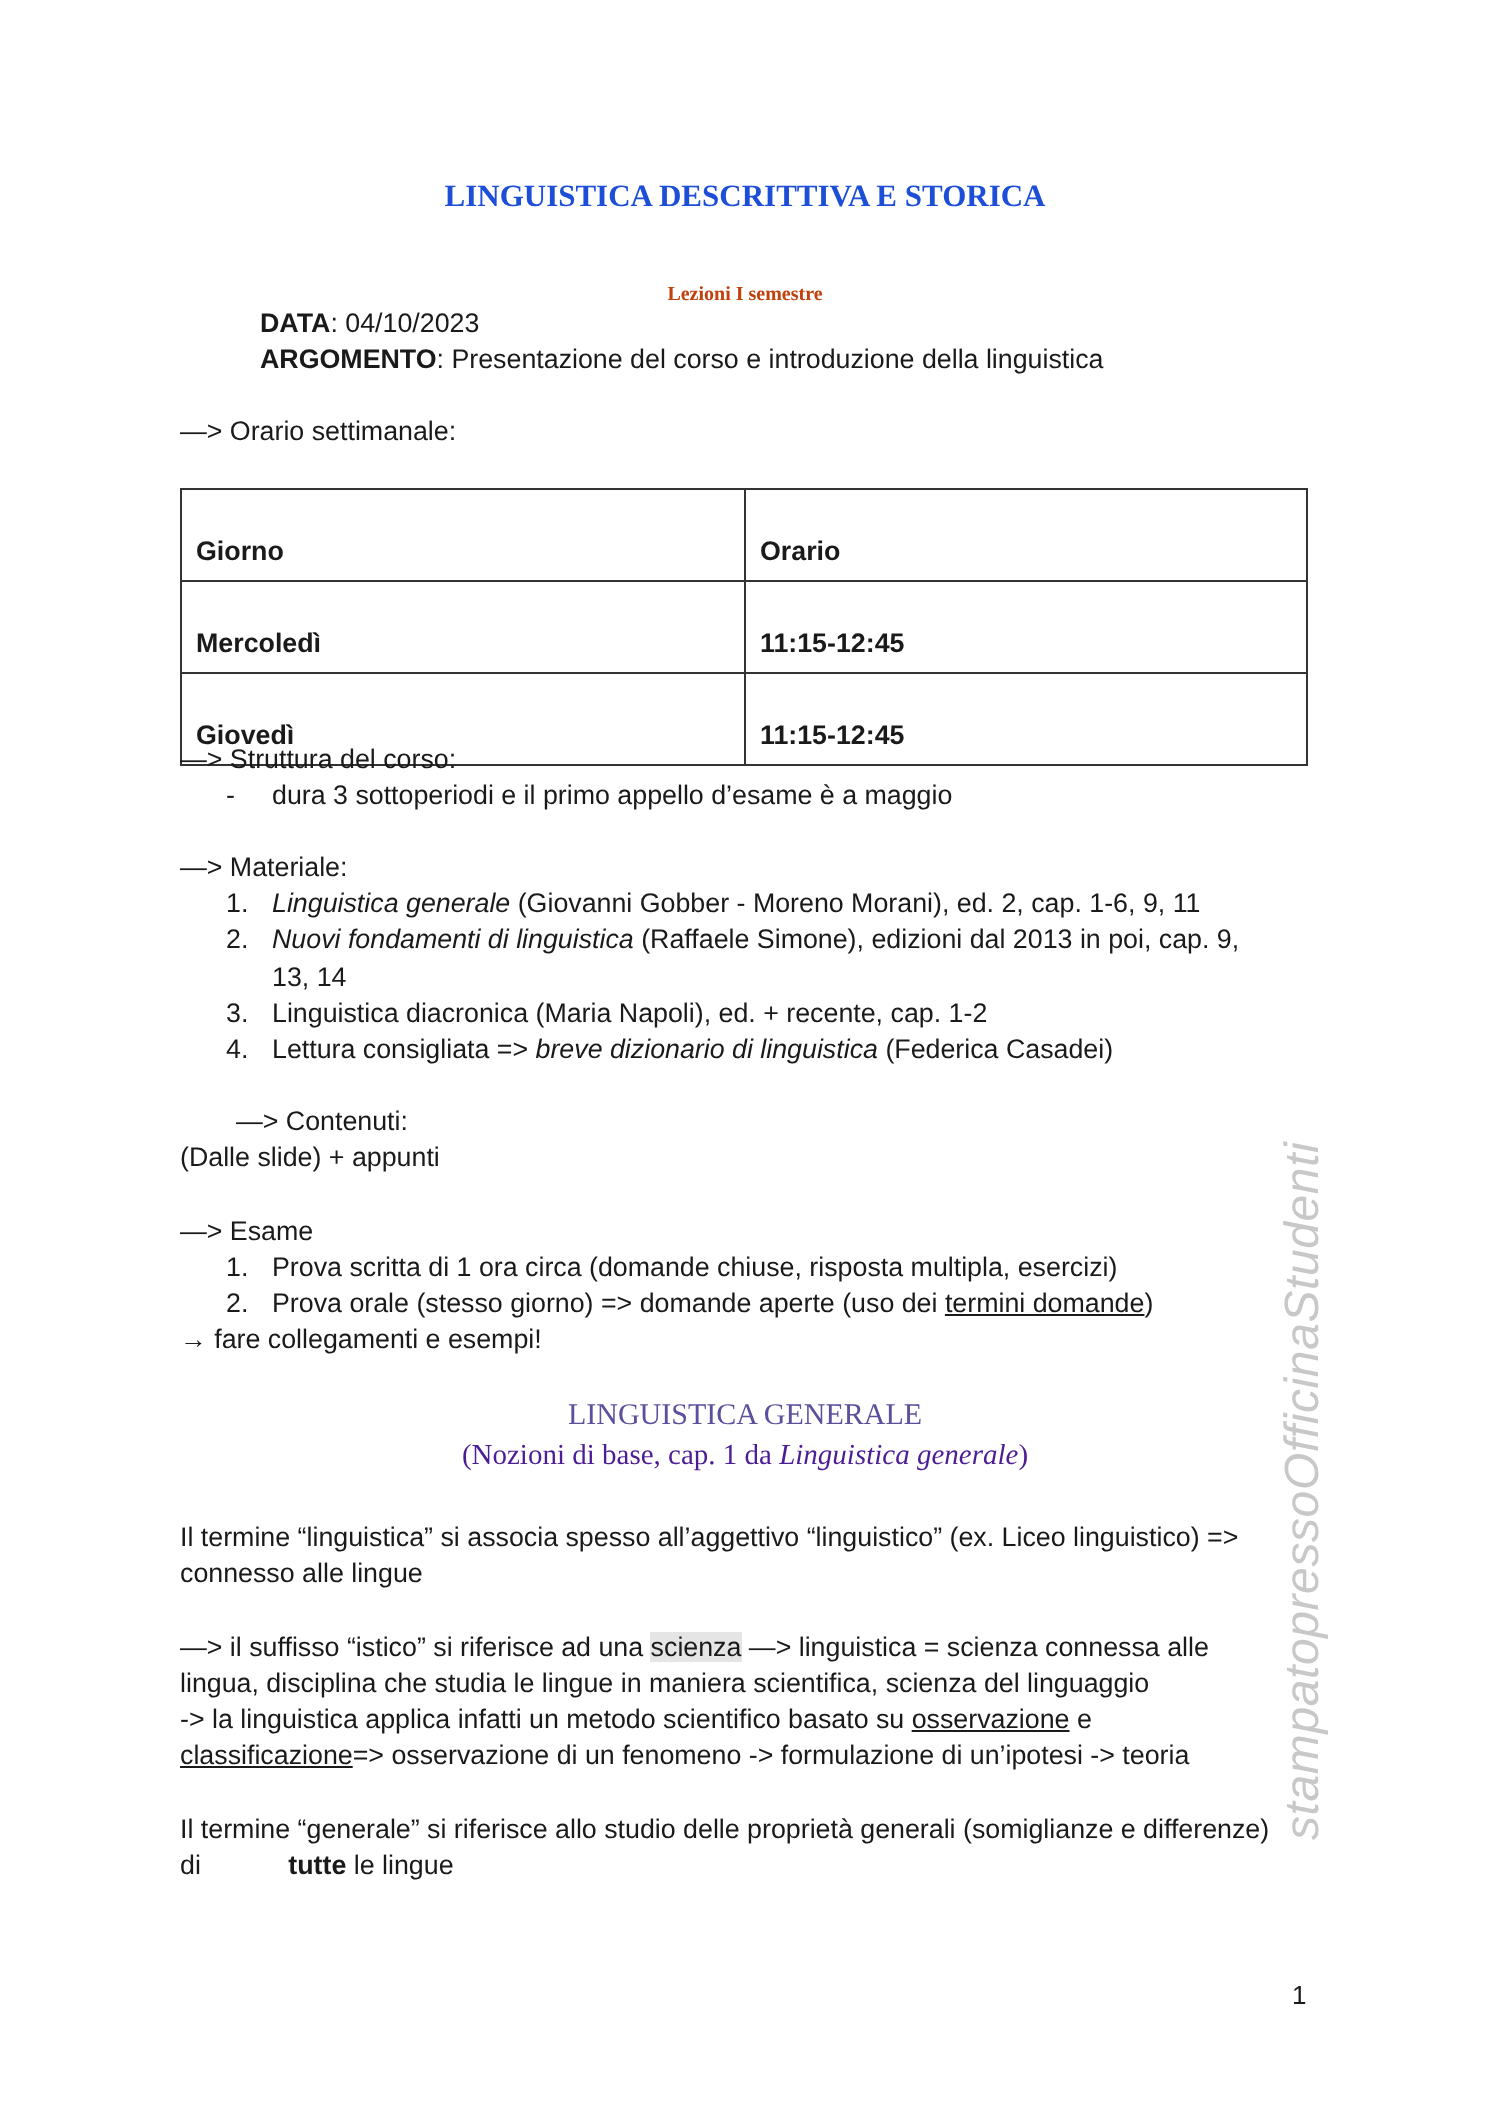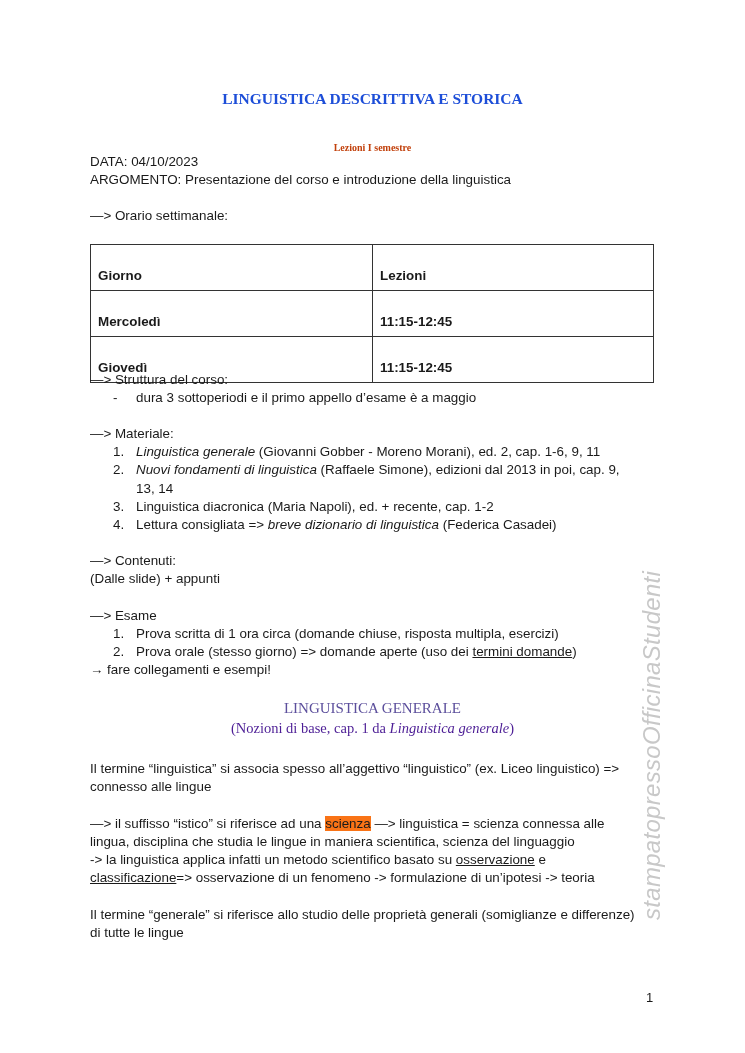--- a/index.html
+++ b/index.html
@@ -12,24 +12,24 @@
     color: #1d4ed8; font-size: 15.5px; font-family: "Liberation Serif", serif; font-weight: bold;
   }
   .subtitle {
     position: absolute; left: 0; width: 745px; top: 114px; text-align: center;
     color: #c2410c; font-size: 10px; font-family: "Liberation Serif", serif; font-weight: bold; margin-top: 28px;
   }
   .line { position: absolute; left: 90px; white-space: nowrap; line-height: 18px; }
   .ind2 { left: 136px; }
   .num { position: absolute; left: 113px; }
   .dash { position: absolute; left: 113px; }
-  b { font-weight: normal; }
+  b { font-weight: bold; margin-left: 40px; }
   i { font-style: italic; }
   u { text-decoration: underline; }
-  .hl { background: #f97316; }
+  .hl { background: #e5e5e5; }
   table.orario {
     position: absolute; left: 90px; top: 244px; width: 564px; border-collapse: collapse;
   }
   table.orario td {
     border: 1.5px solid #333; height: 29px; padding: 16px 0 0 7px; font-size: 13.4px;
     vertical-align: middle;
     font-weight: bold;
   }
   table.orario td.c1 { width: 274px; }
   .sec-title {
@@ -61,21 +61,21 @@
   <div class="line" style="top:171px;">
     <b>ARGOMENTO</b><span>: Presentazione del corso e introduzione della linguistica</span>
   </div>
 
   <div class="line" style="top:207px;">—&gt; Orario settimanale:</div>
 
   <table class="orario">
     <tbody>
         <tr>
       <td class="c1">Giorno</td>
-      <td>Lezioni</td>
+      <td>Orario</td>
     </tr>
     <tr>
       <td class="c1">Mercoledì</td>
       <td>11:15-12:45</td>
     </tr>
     <tr>
       <td class="c1">Giovedì</td>
       <td>11:15-12:45</td>
     </tr>
   </tbody>
@@ -101,21 +101,21 @@
 
     <div class="num" style="top:498px; line-height:18px;">3.</div>
     <div class="line ind2" style="top:498px;text-align:right;">Linguistica diacronica (Maria Napoli), ed. + recente, cap. 1-2</div>
 
     <div class="num" style="top:516px; line-height:18px;">4.</div>
     <div class="line ind2" style="top:516px;">
       <span>Lettura consigliata =&gt; </span><i>breve dizionario di linguistica</i><span> (Federica Casadei)</span>
     </div>
   </div>
 
-  <div class="line" style="top:552px;">—&gt; Contenuti:</div>
+  <div class="line" style="top:552px;margin-left:28px;">—&gt; Contenuti:</div>
   <div class="line" style="top:570px;">(Dalle slide) + appunti</div>
 
   <div class="line" style="top:607px;">—&gt; Esame</div>
   <div>
     <div class="num" style="top:625px; line-height:18px;">1.</div>
     <div class="line ind2" style="top:625px;">Prova scritta di 1 ora circa (domande chiuse, risposta multipla, esercizi)</div>
     <div class="num" style="top:643px; line-height:18px;">2.</div>
     <div class="line ind2" style="top:643px;">
       <span>Prova orale (stesso giorno) =&gt; domande aperte (uso dei </span><u>termini domande</u><span>)</span>
     </div>

